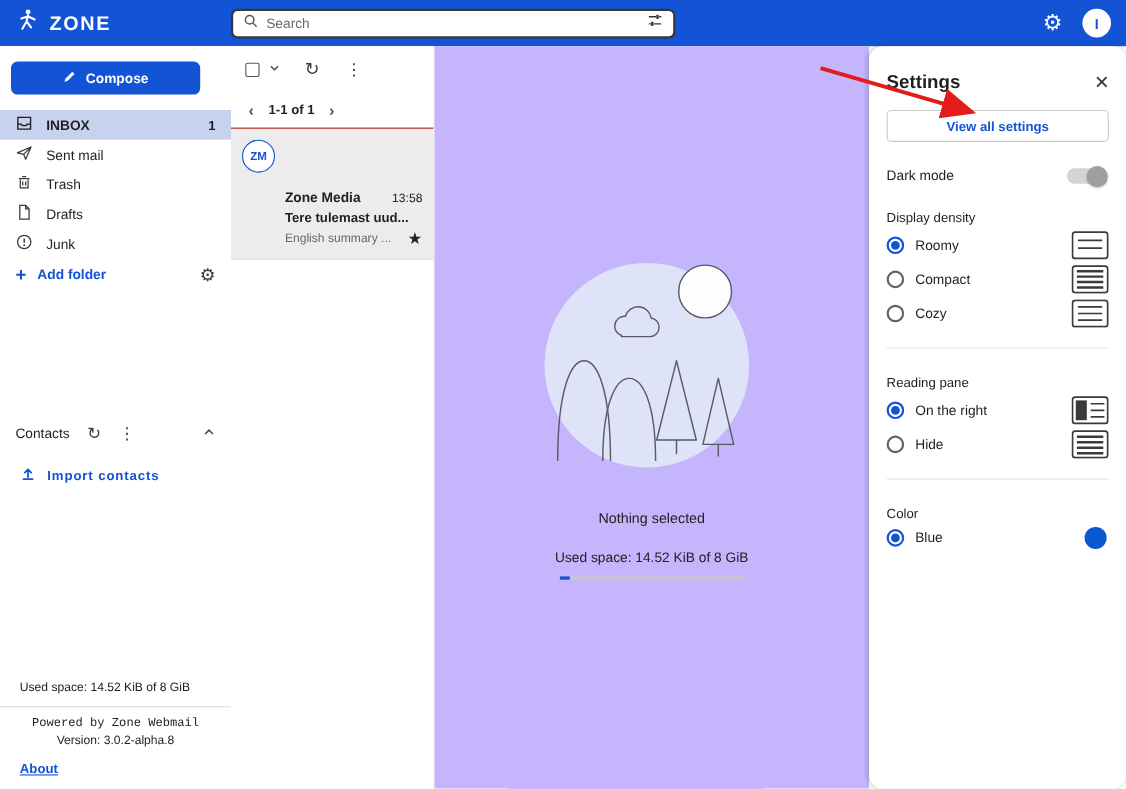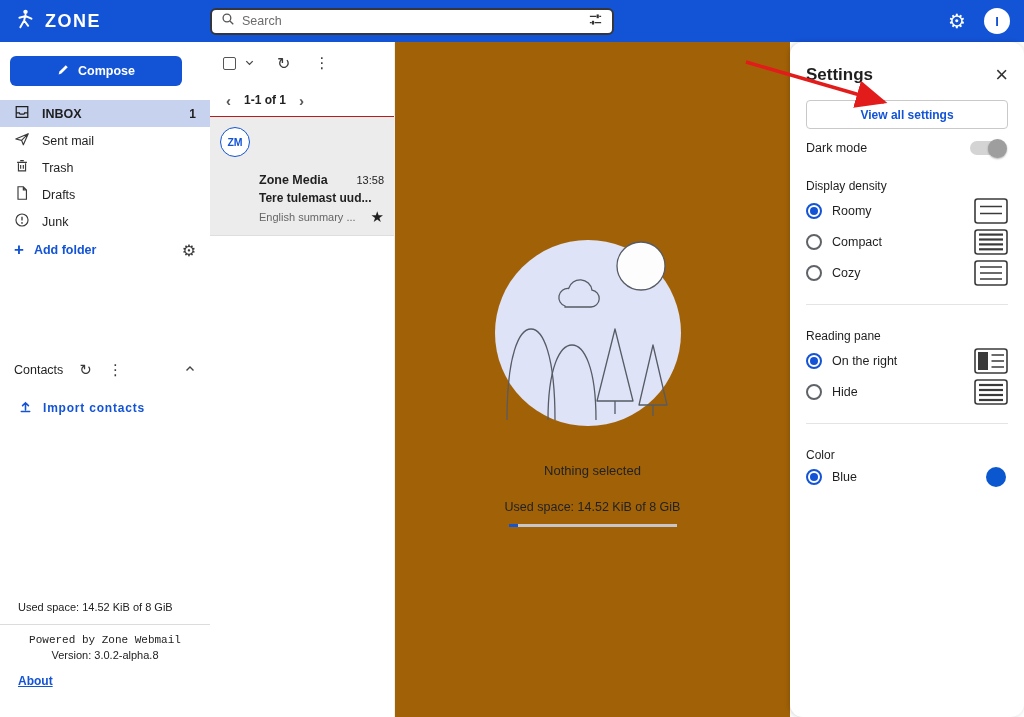--- a/index.html
+++ b/index.html
@@ -22,30 +22,30 @@
 
   
   .sidebar { width:210px; background:#fff; display:flex; flex-direction:column; padding-top:10px; flex-shrink:0; }
   .compose { margin:4px 28px 14px 10px; height:30px; background:#1353d6; color:#fff; border:none; border-radius:6px; font-weight:700; font-size:12.5px; font-family:inherit; display:flex; align-items:center; justify-content:center; gap:8px; cursor:pointer; }
   .folder { height:27px; display:flex; align-items:center; gap:12px; padding:0 14px; font-size:12.5px; cursor:pointer; }
   .folder.selected { background:#c7d3ee; font-weight:700; }
   .folder .count { margin-left:auto; font-size:12px; }
   .addfolder { height:30px; display:flex; align-items:center; gap:10px; padding:0 14px; color:#1353d6; font-size:12.5px; font-weight:600; cursor:pointer; }
   .addfolder .plus { font-size:17px; font-weight:700; }
   .addfolder .gear-side { margin-left:auto; color:#3a3a3a; font-size:16px; cursor:pointer; }
-  .contacts-row { display:flex; align-items:center; gap:16px; padding:0 14px; margin-top:92px; font-size:12.5px; height:26px; }
+  .contacts-row { display:flex; align-items:center; gap:16px; padding:0 14px; margin-top:116px; font-size:12.5px; height:26px; }
   .contacts-row .icon-btn { color:#3a3a3a; font-size:15px; cursor:pointer; }
   .contacts-row .chev { margin-left:auto; cursor:pointer; }
   .import-row { display:flex; align-items:center; gap:10px; padding:0 18px; margin-top:16px; color:#1353d6; font-weight:700; letter-spacing:0.8px; font-size:12px; cursor:pointer; }
   .sidebar-bottom { margin-top:auto; }
   .used-space-side { font-size:11px; padding:0 18px 11px; color:#222; }
   .side-divider { border:none; border-top:1px solid #dcdcdc; }
   .powered { font-size:11px; text-align:center; margin-top:9px; color:#222;font-family:Liberation Mono, monospace; }
   .version { font-size:11px; text-align:center; margin-top:3px; color:#222; }
-  .about { color:#1353d6; font-weight:700; font-size:12px; padding:13px 18px 29px; cursor:pointer;text-decoration:underline; }
+  .about { color:#1353d6; font-weight:700; font-size:12px; padding:13px 18px 11px; cursor:pointer;text-decoration:underline; }
 
   
   .maillist { width:185px; background:#fff; border-right:1px solid #ededed; display:flex; flex-direction:column; flex-shrink:0; }
   .ml-toolbar { height:42px; display:flex; align-items:center; padding:0 13px; gap:8px; }
   .checkbox { width:13px; height:13px; border:1.6px solid #555; border-radius:2px; cursor:pointer; }
   .ml-icon { color:#3a3a3a; cursor:pointer; }
   .ml-refresh { font-size:16px; margin-left:14px; }
   .ml-dots { font-size:15px; margin-left:16px; }
   .ml-pagination { height:32px; display:flex; align-items:center; gap:13px; padding:0 16px; font-size:12px; font-weight:600; color:#222; }
   .pg-arrow { color:#555; font-size:15px; cursor:pointer; }
@@ -54,33 +54,33 @@
   .email-main { flex:1; min-width:0;margin-top:46px; }
   .email-row1 { display:flex; justify-content:space-between; align-items:baseline; }
   .email-sender { font-size:12.5px; font-weight:700; }
   .email-time { font-size:11px; color:#222; }
   .email-subject { font-size:12px; font-weight:700; margin-top:4px; white-space:nowrap; overflow:hidden; text-overflow:ellipsis; }
   .email-row3 { display:flex; justify-content:space-between; align-items:center; margin-top:3px; }
   .email-snippet { font-size:11px; color:#666; white-space:nowrap; overflow:hidden; text-overflow:ellipsis; }
   .star { color:#1f1f1f; font-size:15px; margin-left:6px; cursor:pointer; }
 
   
-  .mainarea { flex:1; background:#a16207; display:flex; flex-direction:column; align-items:center; justify-content:center; }
+  .mainarea { flex:1; background:#c4b5fd; display:flex; flex-direction:column; align-items:center; justify-content:center; }
   .nothing { font-size:13px; color:#222; margin-top:26px; }
   .used-main { font-size:12.5px; color:#222; margin-top:22px; }
   .progress { width:168px; height:3px; background:#c6c6cb; margin-top:10px; position:relative; }
   .progress-fill { position:absolute; left:0; top:0; height:100%; width:9px; background:#1353d6; }
 
   
   .settings { width:234px; background:#fff; box-shadow:-1px 0 5px rgba(0,0,0,0.18); padding:22px 16px 0; flex-shrink:0; position:relative; z-index:2;border-radius:13px; }
   .settings-header { display:flex; align-items:center; justify-content:space-between; }
   .settings-title { font-size:17px; font-weight:600; }
   .close-x { font-size:22px; color:#333; line-height:1; cursor:pointer; }
   .viewall { margin-top:14px; width:100%; height:29px; background:#fff; border:1px solid #c9c9c9; border-radius:4px; color:#1353d6; font-size:12px; font-weight:600; font-family:inherit; cursor:pointer; }
-  .darkmode-row { display:flex; align-items:center; justify-content:space-between; margin-top:12px; font-size:12.5px; }
+  .darkmode-row { display:flex; align-items:center; justify-content:space-between; margin-top:24px; font-size:12.5px; }
   .toggle { width:34px; height:14px; background:#d4d4d4; border-radius:7px; position:relative; margin-right:4px; cursor:pointer; }
   .toggle-knob { position:absolute; right:-3px; top:-2.5px; width:19px; height:19px; border-radius:50%; background:#9e9e9e; box-shadow:0 1px 2px rgba(0,0,0,0.3); }
   .section-label { font-size:12px; margin-top:24px; }
   .option-row { display:flex; align-items:center; margin-top:5px; gap:10px; cursor:pointer; }
   .radio { width:16px; height:16px; border-radius:50%; border:2px solid #5f6368; position:relative; flex-shrink:0; cursor:pointer; }
   .radio.checked { border-color:#1353d6; }
   .radio.checked::after { content:""; position:absolute; inset:2px; border-radius:50%; background:#1353d6; }
   .option-label { font-size:12.5px; }
   .option-icon { margin-left:auto; line-height:0; }
   .sdivider { border:none; border-top:1px solid #e4e4e4; margin-top:18px; }

